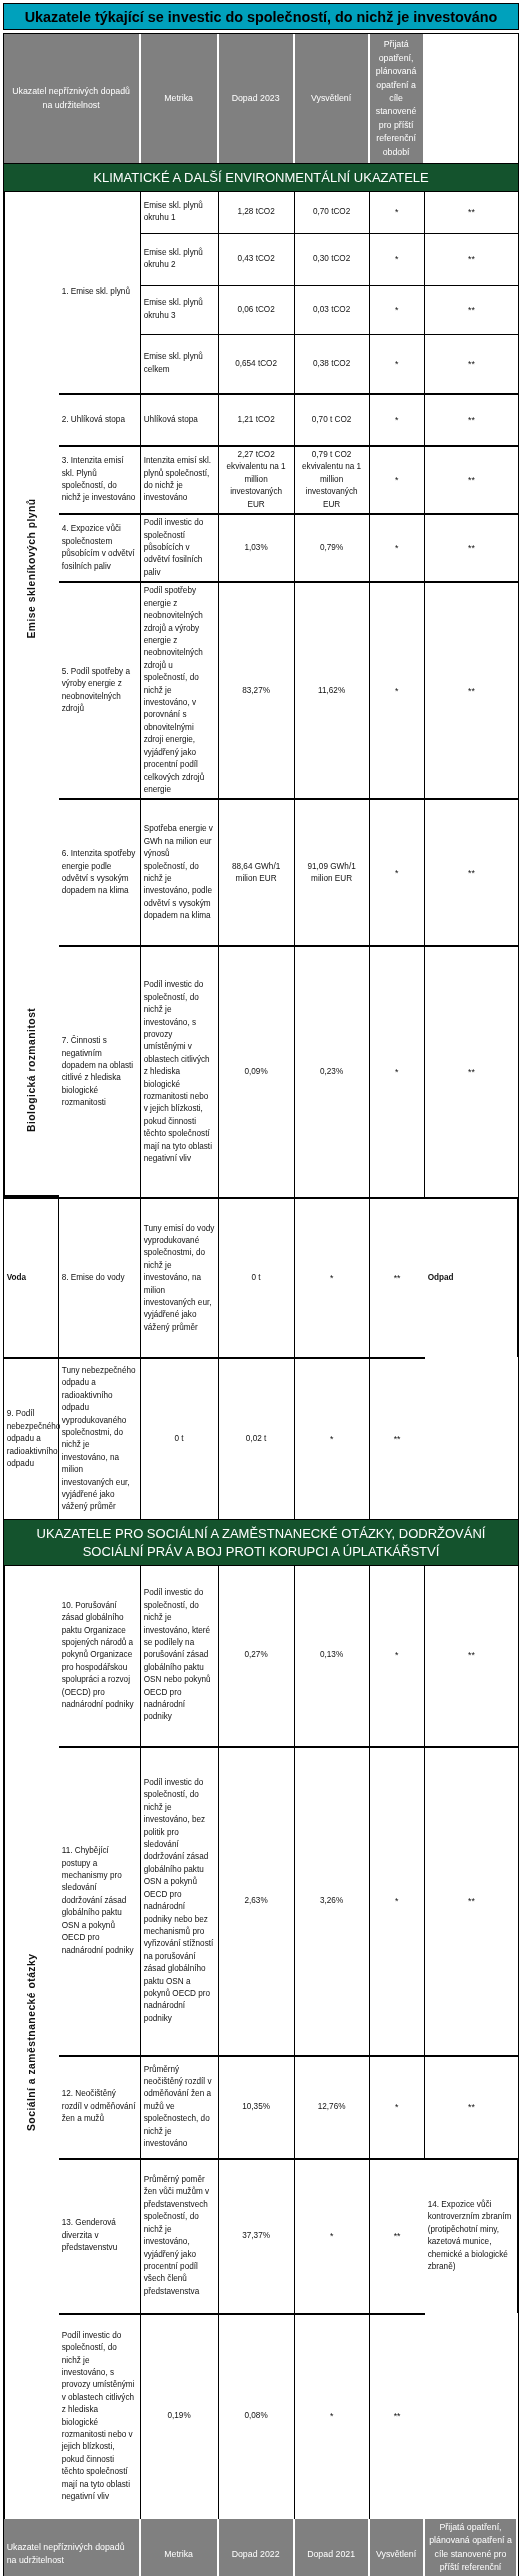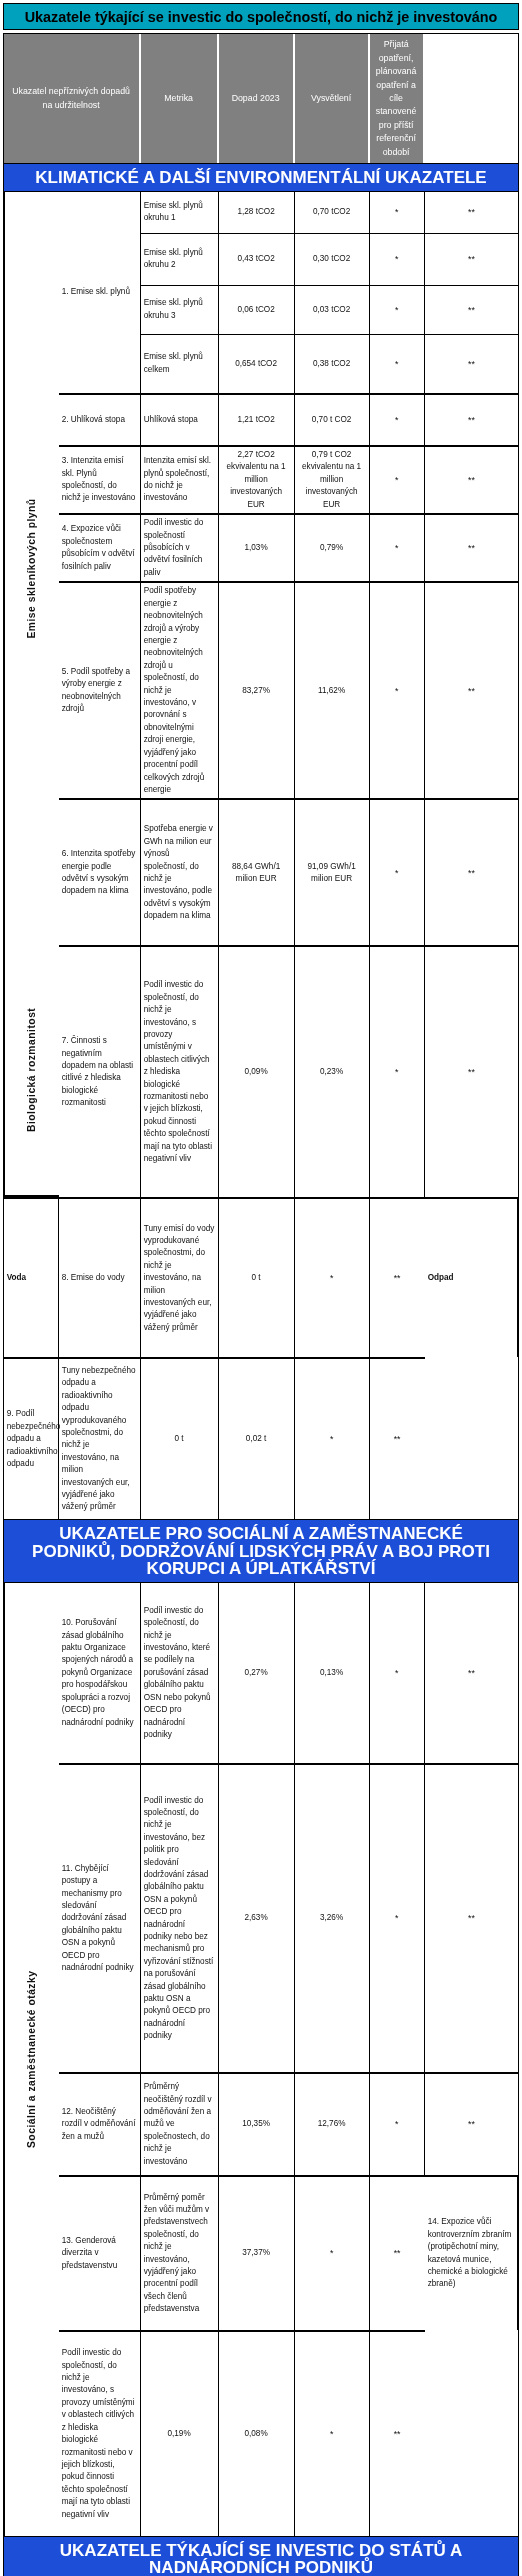--- a/index.html
+++ b/index.html
@@ -11,21 +11,21 @@
      display:flex;flex-direction:column;justify-content:center;font-size:8.2px;line-height:12.4px;min-width:0;
      overflow-wrap:break-word;}
   .t0{border-top:none}.t1{border-top:0.5px solid #000}.t3{border-top:2.1px solid #000}
   .lc{border-right:none}
   .icell,.mcell{align-items:flex-start;text-align:left;}
   .vcell{align-items:center;text-align:center;}
   .xcell{align-items:center;text-align:center;font-size:8.8px;}
   .hcell{background:#808080;color:#fff;font-weight:normal;border-right:2.6px solid #fff;border-top:none;
      align-items:center;text-align:center;justify-content:center;font-size:8.8px;line-height:13.4px;}
   .hleft{align-items:flex-start;text-align:left;}
-  .band{grid-column:1/-1;background:#1d4ed8;color:#fff;font-weight:bold;font-size:17px;line-height:17.5px;
+  .band{grid-column:1/-1;background:#14532d;color:#fff;font-weight:normal;font-size:13px;line-height:17.5px;
      text-align:center;display:flex;flex-direction:column;align-items:center;justify-content:center;
      padding:4.6px 13.4px;border-top:1.5px solid #000;border-bottom:1.5px solid #000;min-height:28px;
      box-sizing:border-box;border-right:none;}
   .gcell{font-weight:bold;}
   .rot{writing-mode:vertical-rl;transform:rotate(180deg);align-items:center;justify-content:center;
      font-weight:bold;font-size:10.3px;letter-spacing:0.5px;text-align:center;}
   .gcell-h{font-weight:bold;align-items:flex-start;text-align:center;}
   .rs9{grid-row:span 9}.rs5{grid-row:span 5}.rs4{grid-row:span 4}
   .span2{grid-column:span 2}
   .h80{min-height:41px}.h95{min-height:49px}.h100{min-height:52px}.h115{min-height:59px}
@@ -130,21 +130,21 @@
     <div class="c xcell t3 lc">**</div>
 
     <div class="c gcell-h t3">Odpad</div>
     <div class="c icell t3">9. Podíl nebezpečného odpadu a radioaktivního odpadu</div>
     <div class="c mcell t3 h315">Tuny nebezpečného odpadu a radioaktivního odpadu vyprodukovaného společnostmi, do nichž je investováno, na milion investovaných eur, vyjádřené jako vážený průměr</div>
     <div class="c vcell t3">0 t</div>
     <div class="c vcell t3">0,02 t</div>
     <div class="c xcell t3">*</div>
     <div class="c xcell t3 lc">**</div>
 
-    <div class="c band">UKAZATELE PRO SOCIÁLNÍ A ZAMĚSTNANECKÉ PODNIKŮ, DODRŽOVÁNÍ LIDSKÝCH PRÁV A BOJ PROTI KORUPCI A ÚPLATKÁŘSTVÍ</div>
+    <div class="c band">UKAZATELE PRO SOCIÁLNÍ A ZAMĚSTNANECKÉ OTÁZKY, DODRŽOVÁNÍ SOCIÁLNÍ PRÁV A BOJ PROTI KORUPCI A ÚPLATKÁŘSTVÍ</div>
 
     <div class="c gcell rot rs5 t0">Sociální a zaměstnanecké otázky</div>
     <div class="c icell t0">10. Porušování zásad globálního paktu Organizace spojených národů a pokynů Organizace pro hospodářskou spolupráci a rozvoj (OECD) pro nadnárodní podniky</div>
     <div class="c mcell t0 h350">Podíl investic do společností, do nichž je investováno, které se podílely na porušování zásad globálního paktu OSN nebo pokynů OECD pro nadnárodní podniky</div>
     <div class="c vcell t0">0,27%</div>
     <div class="c vcell t0">0,13%</div>
     <div class="c xcell t0">*</div>
     <div class="c xcell t0 lc">**</div>
 
     <div class="c icell t3">11. Chybějící postupy a mechanismy pro sledování dodržování zásad globálního paktu OSN a pokynů OECD pro nadnárodní podniky</div>
@@ -167,21 +167,20 @@
     <div class="c xcell t3">*</div>
     <div class="c xcell t3 lc">**</div>
 
     <div class="c icell t3">14. Expozice vůči kontroverzním zbraním (protipěchotní miny, kazetová munice, chemické a biologické zbraně)</div>
     <div class="c mcell t3 h400">Podíl investic do společností, do nichž je investováno, s provozy umístěnými v oblastech citlivých z hlediska biologické rozmanitosti nebo v jejich blízkosti, pokud činnosti těchto společností mají na tyto oblasti negativní vliv</div>
     <div class="c vcell t3">0,19%</div>
     <div class="c vcell t3">0,08%</div>
     <div class="c xcell t3">*</div>
     <div class="c xcell t3 lc">**</div>
 
-    <div class="c band">UKAZATELE TÝKAJÍCÍ SE INVESTIC DO STÁTŮ A NADNÁRODNÍCH PODNIKŮ</div>
 
     <div class="c hcell span2 hleft h120">Ukazatel nepříznivých dopadů na udržitelnost</div>
     <div class="c hcell">Metrika</div>
     <div class="c hcell">Dopad 2022</div>
     <div class="c hcell">Dopad 2021</div>
     <div class="c hcell">Vysvětlení</div>
     <div class="c hcell lc">Přijatá opatření, plánovaná opatření a cíle stanovené pro příští referenční období</div>
 
   </div>
 </div>

